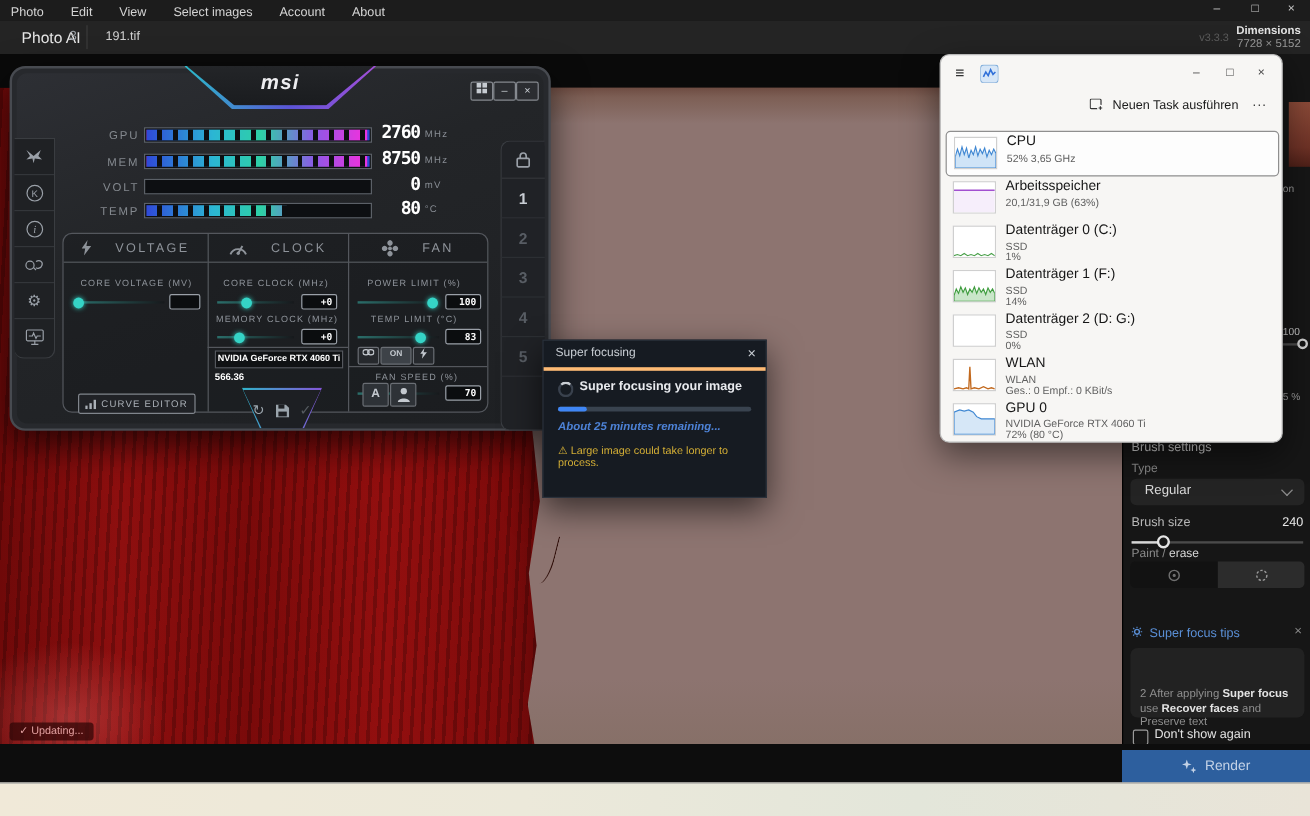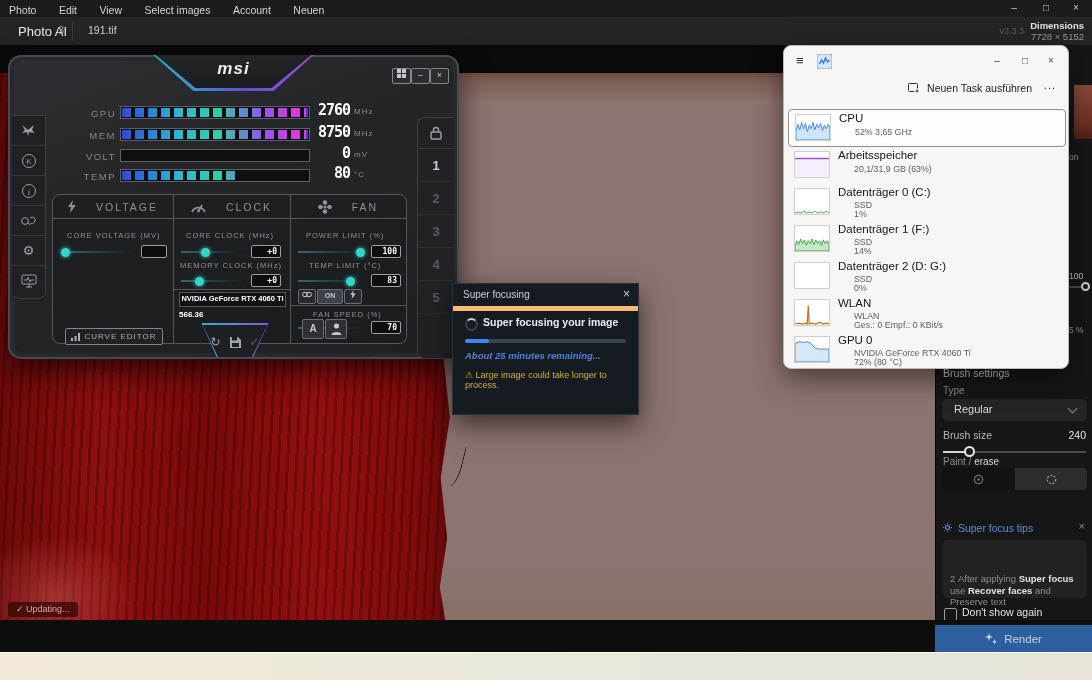--- a/index.html
+++ b/index.html
@@ -67,21 +67,21 @@
   
   #tm{left:783px;top:45px;width:284px;height:322px;background:#f7f6f4;border-radius:8px;box-shadow:0 10px 28px rgba(0,0,0,.5);border:1px solid #b9b9b9;}
   .tm-titlebtn{position:absolute;top:6px;width:26px;height:18px;text-align:center;color:#444;font-size:10px;line-height:18px;}
   #tm-title{position:absolute;left:14px;top:34px;font-size:13px;font-weight:bold;color:#1b1b1b;margin-top:28px;}
   #tm-runtask{position:absolute;right:36px;top:36px;font-size:10.5px;color:#1b1b1b;}
   #tm-more{position:absolute;right:12px;top:33px;font-size:11px;color:#333;letter-spacing:1px;}
   .tm-entry{position:absolute;left:4px;width:276px;height:36px;}
   .tm-entry.selected{background:#fdfdfd;border:1px solid #8f8f8f;border-radius:4px;}
   .tm-thumb{position:absolute;left:6px;top:4px;width:36px;height:27px;background:#fff;border:1px solid #cfcfcf;box-sizing:border-box;}
   .tm-name{position:absolute;left:50px;top:2px;font-size:11.5px;color:#161616;}
-  .tm-sub{position:absolute;left:66px;font-size:8.8px;color:#5f5f5f;}
+  .tm-sub{position:absolute;left:50px;font-size:8.8px;color:#5f5f5f;}
 
   
   #rpanel{left:935px;top:45px;width:157px;height:580px;background:#161616;border-left:1px solid #000;}
   .rp-label{position:absolute;left:7px;font-size:10px;color:#8a8a8a;}
   .rp-strong{position:absolute;left:7px;font-size:10.5px;color:#c9c9c9;}
   #rp-dropdown{position:absolute;left:6px;top:354px;width:145px;height:22px;background:#242424;border-radius:5px;}
   #rp-dd-label{position:absolute;left:12px;top:4px;font-size:11px;color:#d9d9d9;}
   .chev{position:absolute;width:6px;height:6px;border-right:1.5px solid #8a8a8a;border-bottom:1.5px solid #8a8a8a;transform:rotate(45deg);}
   #rp-slider-track{position:absolute;left:7px;top:406px;width:143px;height:2px;background:#4a4a4a;}
   #rp-slider-fill{position:absolute;left:7px;top:406px;width:26px;height:2px;background:#d6d6d6;}
@@ -91,21 +91,21 @@
   .tip-num{color:#8f8f8f;}
   .tip-text{color:#c7c7c7;}
   .tip-dim{color:#8f8f8f;}
   .tip-bold{color:#e3e3e3;font-weight:bold;}
   #dont-show-box{position:absolute;left:8px;top:563px;width:11px;height:11px;border:1px solid #9a9a9a;border-radius:2px;background:transparent;}
   #render-btn{left:935px;top:625px;width:157px;height:27px;background:#2d5f9e;display:flex;align-items:center;justify-content:center;gap:7px;color:#c3d2e6;font-size:11.5px;}
   .frag{position:absolute;font-size:8.5px;color:#9a9a9a;}
 
   
   #dialog{left:452px;top:283px;width:185px;height:130px;background:#161b22;border:1px solid #2a313b;box-shadow:0 10px 26px rgba(0,0,0,.6);}
-  #dlg-head{position:absolute;left:0;top:0;right:0;height:22px;border-bottom:5px solid #fdba74;}
+  #dlg-head{position:absolute;left:0;top:0;right:0;height:22px;border-bottom:3px solid #fdba74;}
   #dlg-title{position:absolute;left:10px;top:5px;font-size:10px;color:#c9ced4;}
   #dlg-close{position:absolute;right:8px;top:3px;font-size:12px;color:#c9ced4;}
   #dlg-spinner{position:absolute;left:12px;top:34px;width:9px;height:9px;border:2px solid #39414d;border-top-color:#c9ced4;border-radius:50%;}
   #dlg-status{position:absolute;left:30px;top:32px;font-size:10.5px;font-weight:bold;color:#e8eaee;}
   #dlg-track{position:absolute;left:12px;top:55px;width:161px;height:4px;border-radius:2px;background:#39434f;}
   #dlg-fill{position:absolute;left:12px;top:55px;height:4px;border-radius:2px;background:#3f86f5;}
   #dlg-remaining{position:absolute;left:12px;top:66px;font-size:9.5px;font-style:italic;font-weight:bold;color:#4d82d6;}
   #dlg-warning{position:absolute;left:12px;top:86px;font-size:9px;color:#d3ae35;}
   #dlg-cancel{position:absolute;left:8px;top:103px;width:169px;height:20px;background:#fb2e5a;border-radius:3px;color:#fff;font-size:10.5px;display:flex;align-items:center;justify-content:center;}
 
@@ -119,21 +119,21 @@
 <body>
 
 <div id="stage">
 
   <div id="menubar" class="abs">
     <span class="menu-item">Photo</span>
     <span class="menu-item">Edit</span>
     <span class="menu-item">View</span>
     <span class="menu-item">Select images</span>
     <span class="menu-item">Account</span>
-    <span class="menu-item">Neuen</span>
+    <span class="menu-item">About</span>
     <span class="winbtn" style="right:64px;">–</span>
     <span class="winbtn" style="right:32px;">□</span>
     <span class="winbtn" style="right:2px;">×</span>
   </div>
 
   <div id="tabbar" class="abs">
     <span class="txt apptitle">Photo AI</span>
     <span class="txt appver">3</span>
     <span class="tabsep"></span>
     <span class="txt tablabel">191.tif</span>

